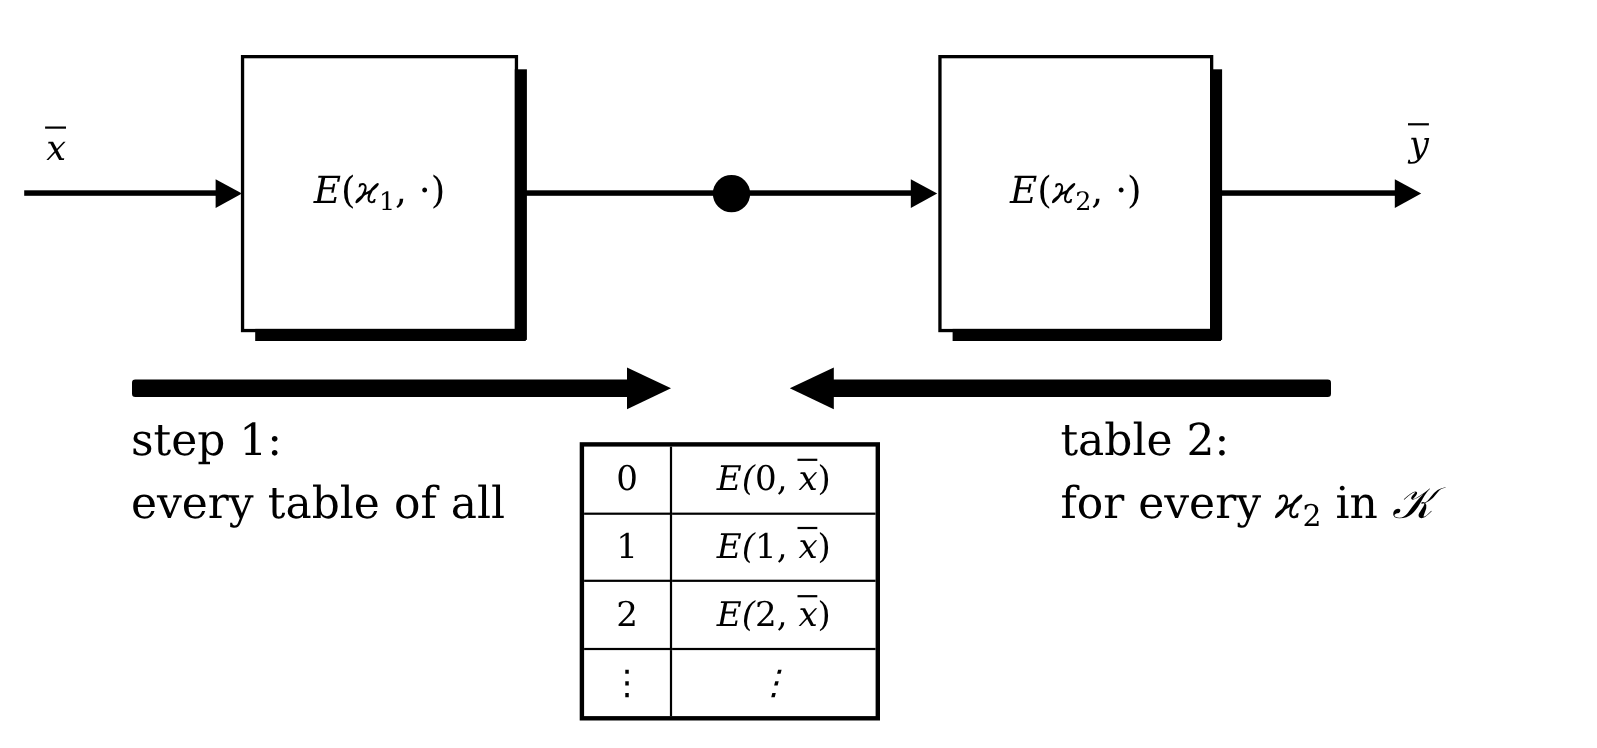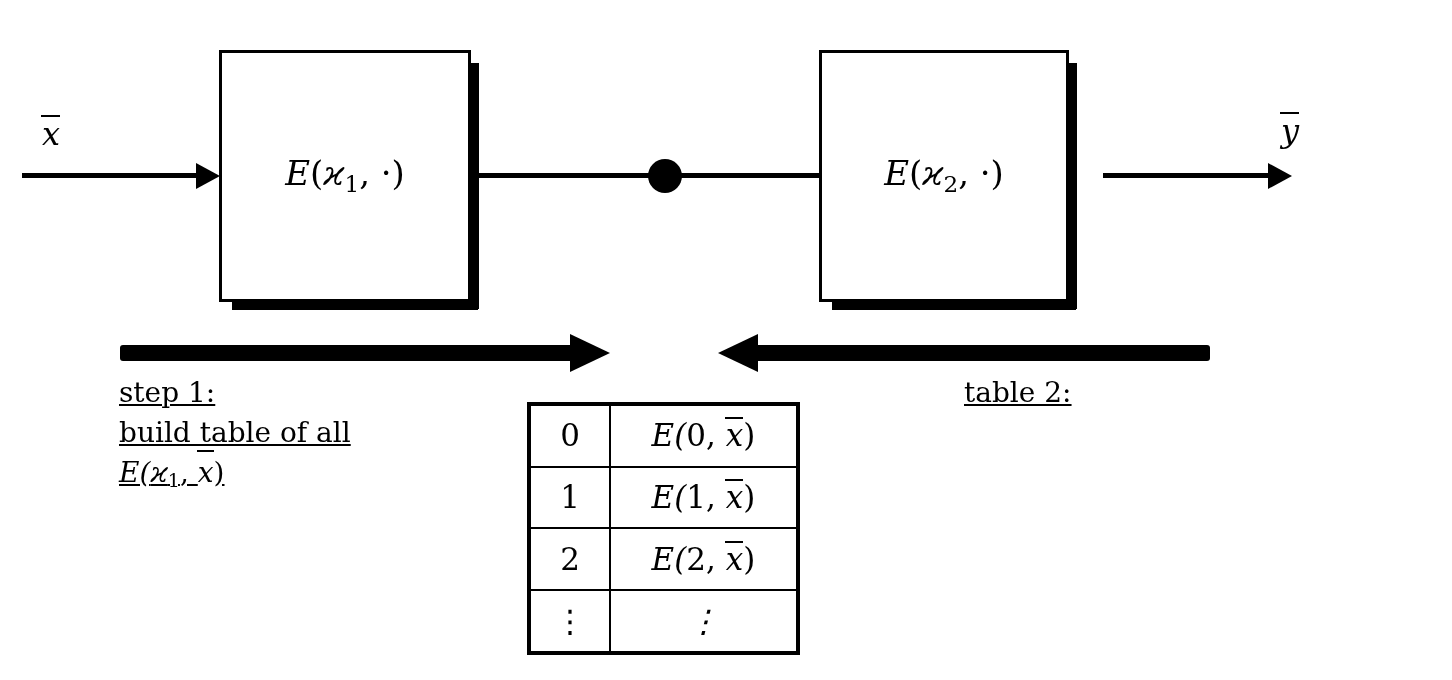--- a/index.html
+++ b/index.html
@@ -122,25 +122,24 @@
     width: 0;
     height: 0;
     border-top: 19px solid transparent;
     border-bottom: 19px solid transparent;
     border-right: 40px solid #000000;
   }
 
   
   .caption {
     position: absolute;
-    font-size: 28px;
+    font-size: 40px;
     line-height: 1.42;
     white-space: nowrap;
     z-index: 4;
-    text-decoration: underline;
   }
   .caption .mathline {
     font-style: italic;
   }
 
   
   .lookup-table {
     position: absolute;
     box-sizing: border-box;
     border: 4px solid #000000;
@@ -221,21 +220,21 @@
     <div class="box-shadow-b"></div>
     <div class="cipher-label">
       <span>E</span><span class="upr">(</span><span class="kappa">ϰ</span><span class="sub">1</span><span class="upr">, ·)</span>
     </div>
   </div>
 
   <div class="wire" style="left:471px; top:173px; width:360px;"></div>
   <div class="junction-dot" style="left:648px; top:159px;"></div>
   <div class="arrowhead-right" style="left:828px; top:163px;"></div>
 
-  <div class="cipher-box" style="left:819px; top:50px; width:250px; height:252px;">
+  <div class="cipher-box" style="left:853px; top:50px; width:250px; height:252px;">
     <div class="box-shadow-r"></div>
     <div class="box-shadow-b"></div>
     <div class="cipher-label">
       <span>E</span><span class="upr">(</span><span class="kappa">ϰ</span><span class="sub">2</span><span class="upr">, ·)</span>
     </div>
   </div>
 
   <div class="wire" style="left:1103px; top:173px; width:170px;"></div>
   <div class="arrowhead-right" style="left:1268px; top:163px;"></div>
   <div class="io-label" style="left:1281px; top:115px;">
@@ -247,26 +246,26 @@
     <div class="head-right"></div>
   </div>
 
   <div class="step-arrow" style="left:718px; top:345px; width:492px;">
     <div class="head-left"></div>
     <div class="shaft" style="right:0; width:455px;"></div>
   </div>
 
   <div class="caption" style="left:119px; top:373px;">
     <div>step 1:</div>
-    <div>build table of all</div>
-    <div class="mathline"><span>E(</span><span class="kappa">ϰ</span><span class="sub">1</span><span class="upr">, </span><span class="bar-over"><span style="font-style:italic;">x</span></span><span class="upr">)</span></div>
+    <div>every table of all</div>
   </div>
 
   <div class="caption" style="left:964px; top:373px;">
     <div>table 2:</div>
+    <div><span>for every </span><span class="kappa">ϰ</span><span class="sub">2</span><span> in </span><span class="scriptK">𝒦</span></div>
   </div>
 
   <div class="lookup-table" style="left:527px; top:402px; width:273px; height:253px;">
     <table>
       <tbody>
         <tr>
           <td class="key-col">0</td>
           <td><span>E(</span><span class="upr">0</span><span class="upr">, </span><span class="bar-over"><span style="font-style:italic;">x</span></span><span class="upr">)</span></td>
         </tr>
         <tr>

